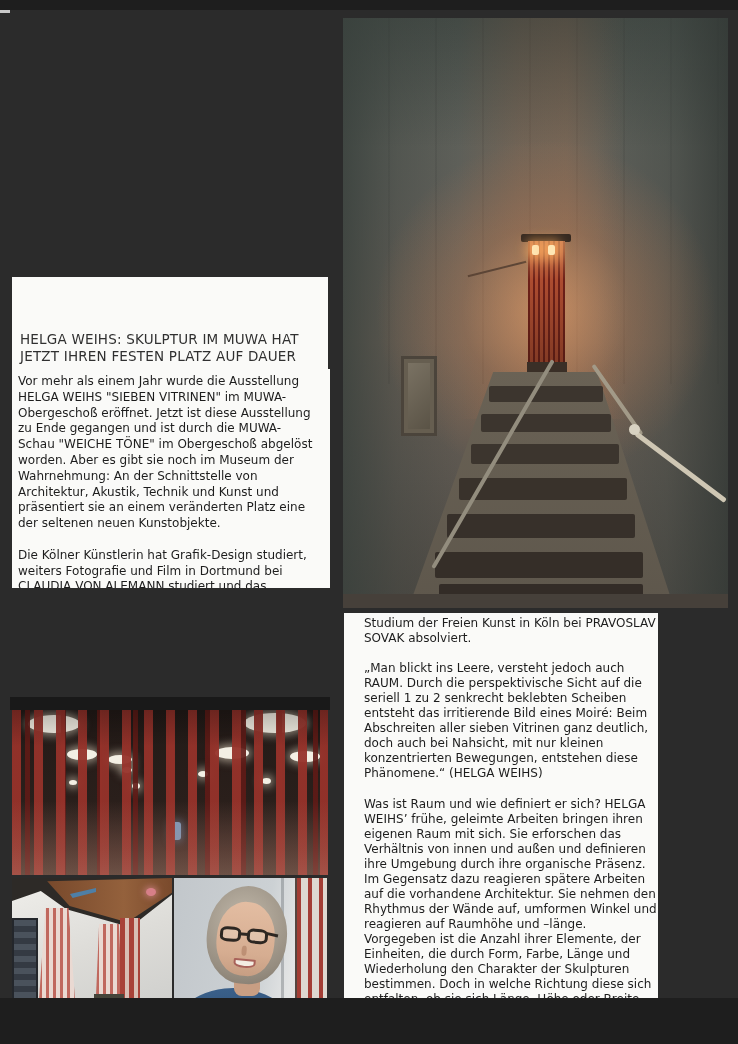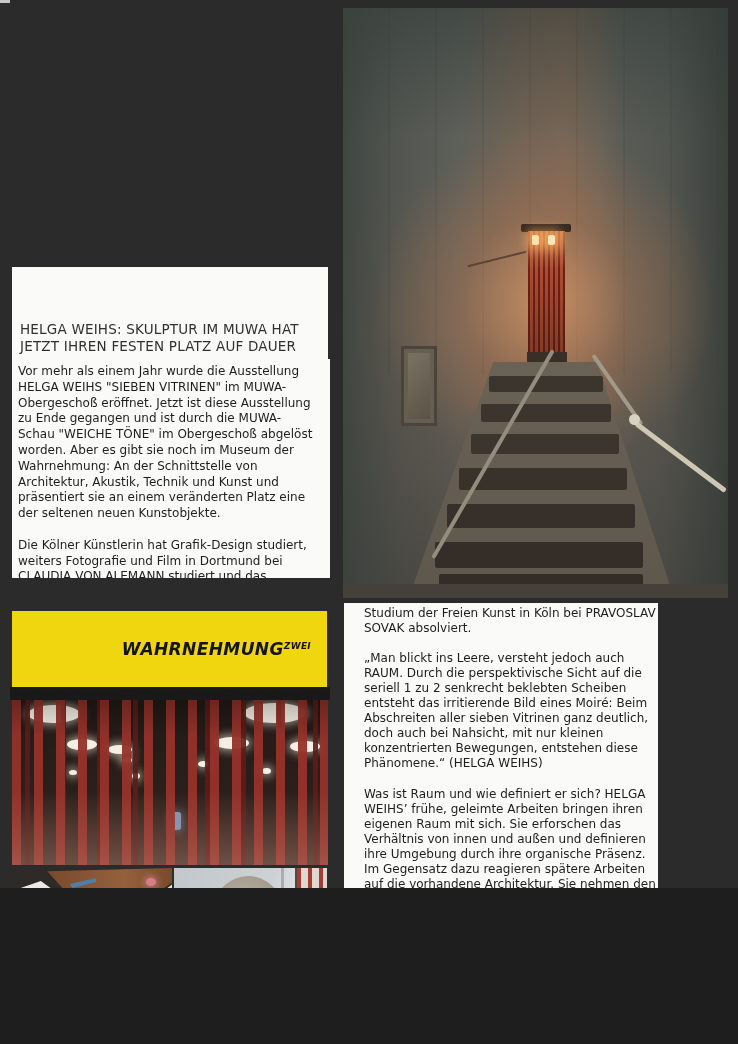--- a/index.html
+++ b/index.html
@@ -1,17 +1,17 @@
 <!DOCTYPE html>
 <html><head>
 <meta charset="utf-8">
 <style>
   html,body{margin:0;padding:0;background:#1e1e1e;}
-  .page{position:relative;width:738px;height:888px;background:#2b2b2b;overflow:hidden;
-        font-family:"DejaVu Sans","Liberation Sans",sans-serif;}
+  .page{position:relative;width:738px;height:988px;background:#2b2b2b;overflow:hidden;
+        font-family:"DejaVu Sans","Liberation Sans",sans-serif;margin-top:10px;}
   .abs{position:absolute;}
 
   
   .card{position:absolute;background:#fafaf8;color:#222;overflow:hidden;}
   .title-card{left:12px;top:267px;width:316px;height:96px;}
   .title-text{position:absolute;left:8px;bottom:8px;white-space:pre;
               font-size:13.5px;line-height:17px;color:#303030;letter-spacing:.2px;}
   .intro-card{left:12px;top:359px;width:318px;height:219px;}
   .body-text{white-space:pre;font-size:12px;color:#1d1d1d;}
   .intro-card .body-text{position:absolute;left:6px;top:5px;line-height:15.8px;}
@@ -173,23 +173,20 @@
 Wahrnehmung: An der Schnittstelle von
 Architektur, Akustik, Technik und Kunst und
 präsentiert sie an einem veränderten Platz eine
 der seltenen neuen Kunstobjekte.
 
 Die Kölner Künstlerin hat Grafik-Design studiert,
 weiters Fotografie und Film in Dortmund bei
 CLAUDIA VON ALEMANN studiert und das</div>
   </div>
 
-  <div class="abs banner">
-    <span><span class="banner-brand">WAHRNEHMUNG</span><span class="banner-sup">ZWEI</span></span>
-  </div>
   <div class="abs banner-shadow"></div>
 
   <div class="photo photo-stairs">
     <div class="st-seams"></div>
     <div class="st-warm"></div>
     <div class="st-sides"></div>
     <div class="st-glow"></div>
     <div class="st-wire"></div>
     <div class="st-lintel"></div>
     <div class="st-door"></div>

